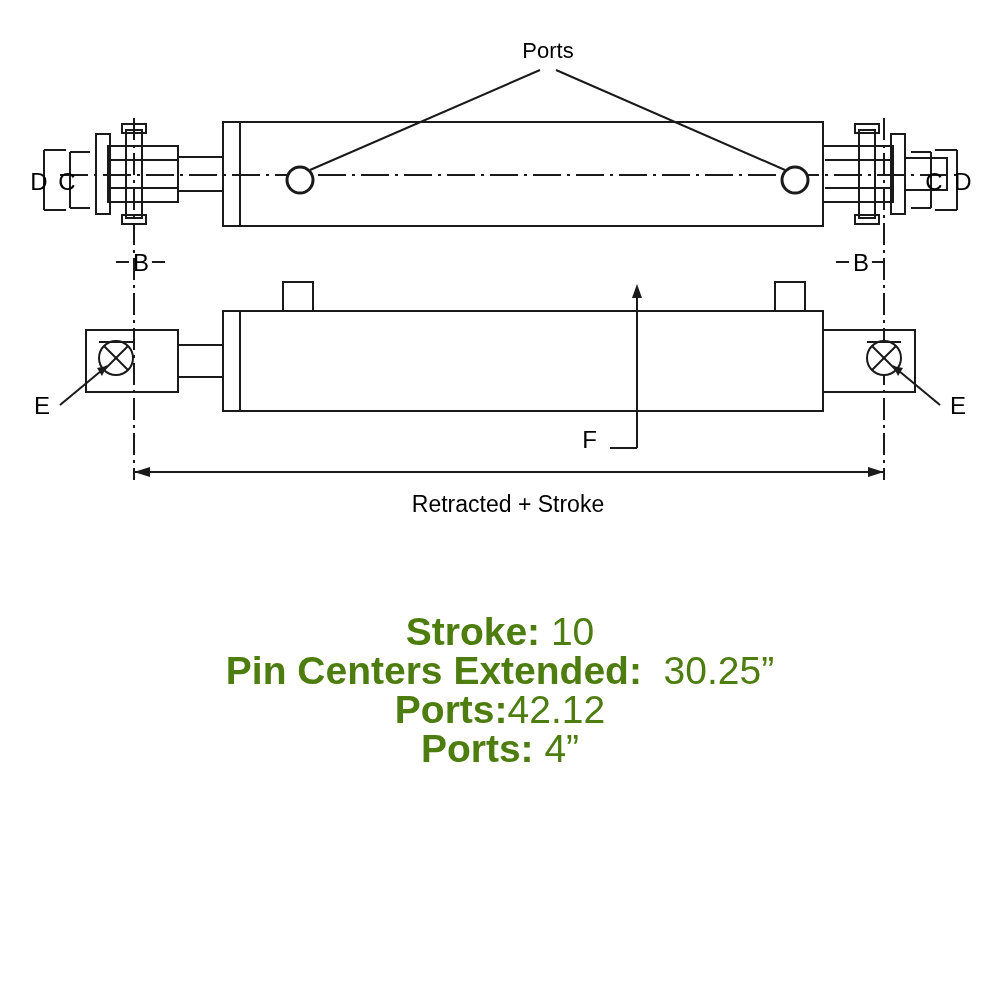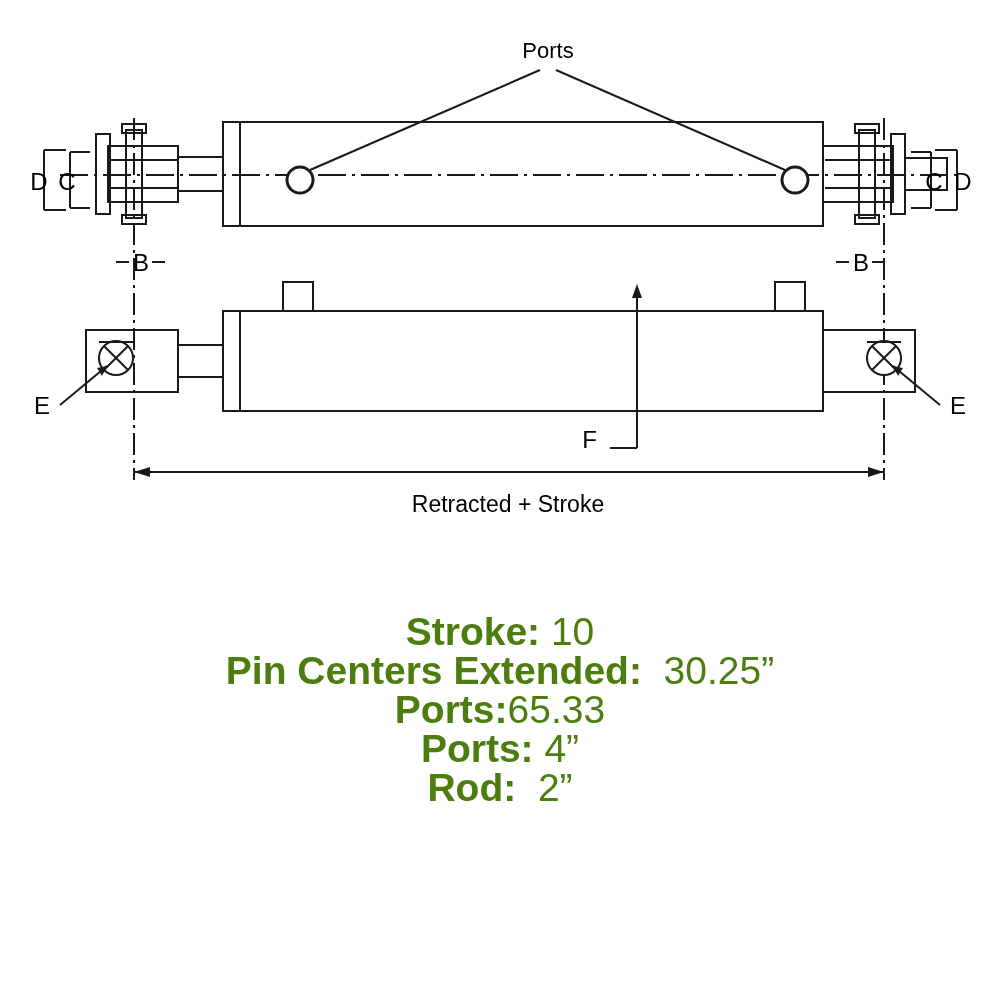--- a/index.html
+++ b/index.html
@@ -185,18 +185,17 @@
     <text class="svg-label" x="958" y="414" font-size="24" text-anchor="middle">E</text>
 
     <text class="svg-label" x="597" y="448" font-size="24" text-anchor="end">F</text>
 
     <text class="svg-label" x="508" y="512" font-size="23" text-anchor="middle">Retracted + Stroke</text>
   </svg>
 
   <div class="specs">
     <div class="spec-row"><span class="k">Stroke:</span><span class="v"> 10</span></div>
     <div class="spec-row"><span class="k">Pin Centers Extended:</span><span class="v">  30.25”</span></div>
-    <div class="spec-row"><span class="k">Ports:</span><span class="v">65.33</span></div>
+    <div class="spec-row"><span class="k">Ports:</span><span class="v">42.12</span></div>
     <div class="spec-row"><span class="k">Ports:</span><span class="v"> 4”</span></div>
-    <div class="spec-row"><span class="k">Rod:</span><span class="v">  2”</span></div>
   </div>
 
 </div>
 
 </body></html>

